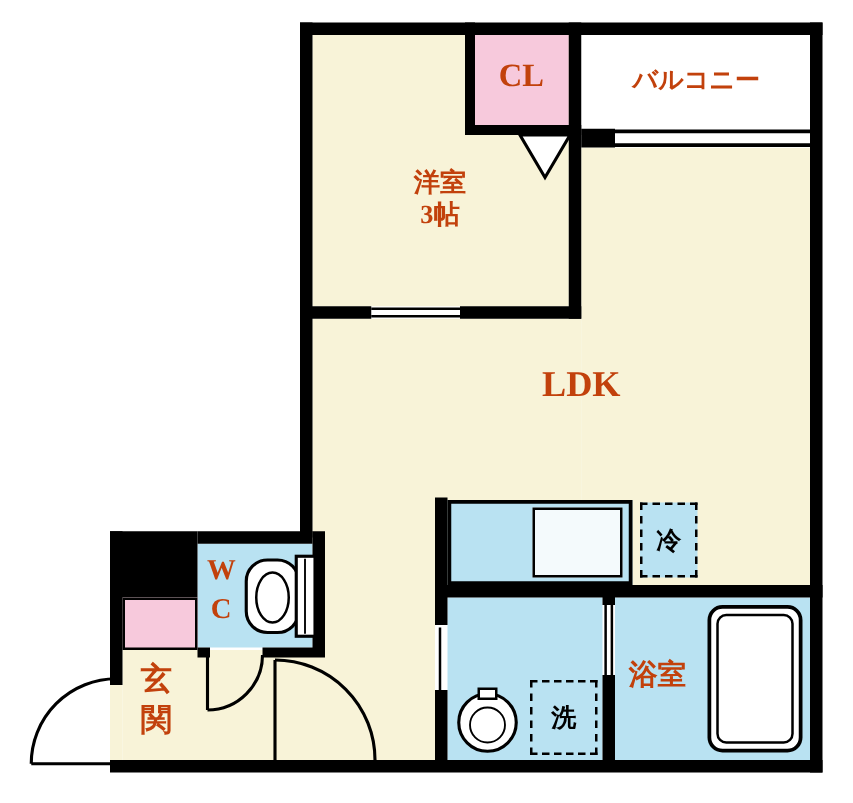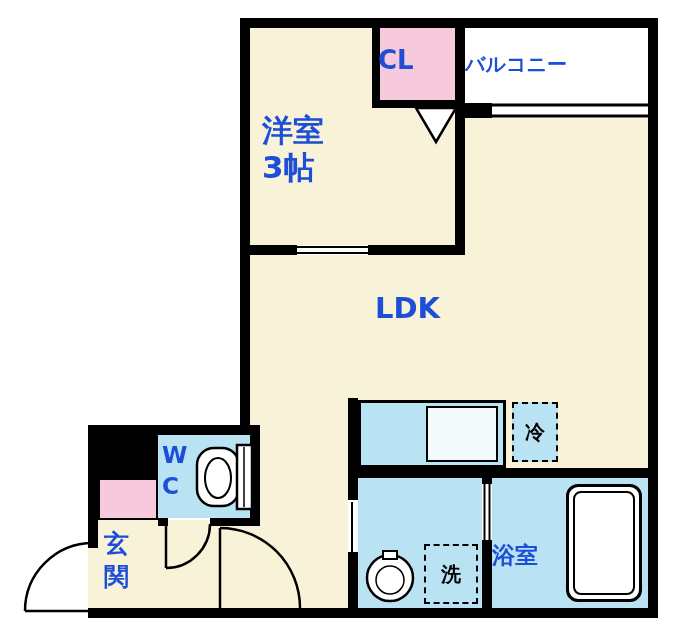--- a/index.html
+++ b/index.html
@@ -12,22 +12,22 @@
   }
   .room{position:absolute;z-index:1;}
   .cream{background:#f8f3d8;}
   .blue{background:#b9e2f2;}
   .pink{background:#f7c9dc;}
   .white{background:#ffffff;}
   .fixture{position:absolute;z-index:2;box-sizing:border-box;}
   .wall{position:absolute;background:#000;z-index:3;}
   .overlay{position:absolute;left:0;top:0;z-index:4;pointer-events:none;}
   .label{
-    position:absolute;z-index:5;color:#1d4ed8;text-align:left;
-    font-weight:600;line-height:1.2;white-space:nowrap;
+    position:absolute;z-index:5;color:#c2410c;text-align:center;
+    font-weight:600;line-height:1.2;white-space:nowrap;font-family:Liberation Serif, serif;
   }
   .dashed-box{
     border:2px dashed #000;background:#b9e2f2;
     display:flex;align-items:center;justify-content:center;
     font-size:20px;font-weight:600;color:#000;
   }
   .tub{
     background:#fff;border:3px solid #000;border-radius:12px;
   }
   .tub-inner{
@@ -131,21 +131,21 @@
       <line x1="244" y1="447" x2="244" y2="507" stroke="#000" stroke-width="1.5"></line>
     </g>
 
     <g>
       <circle cx="390" cy="578" r="23" fill="#ffffff" stroke="#000" stroke-width="2.5"></circle>
       <circle cx="390" cy="580" r="14" fill="none" stroke="#000" stroke-width="1.5"></circle>
       <rect x="383" y="551" width="14" height="8" fill="#ffffff" stroke="#000" stroke-width="2"></rect>
     </g>
   </svg>
 
-  <div class="label" style="left:262px;top:112px;width:180px;font-size:31px;">
+  <div class="label" style="left:262px;top:134px;width:180px;font-size:21px;">
     <div>洋室</div>
     <div>3帖</div>
   </div>
 
   <div class="label" style="left:378px;top:45px;width:78px;font-size:26px;">
     <span>CL</span>
   </div>
 
   <div class="label" style="left:465px;top:52px;width:184px;font-size:20px;">
     <span>バルコニー</span>
@@ -159,17 +159,17 @@
     <div>W</div>
     <div>C</div>
   </div>
 
   <div class="label" style="left:104px;top:528px;width:42px;font-size:25px;line-height:1.3;">
     <div>玄</div>
     <div>関</div>
   </div>
 
 
-  <div class="label" style="left:492px;top:526px;width:68px;font-size:23px;margin-top:16px;">
+  <div class="label" style="left:492px;top:526px;width:68px;font-size:23px;">
     <span>浴室</span>
   </div>
 
 </div>
 
 </body></html>

